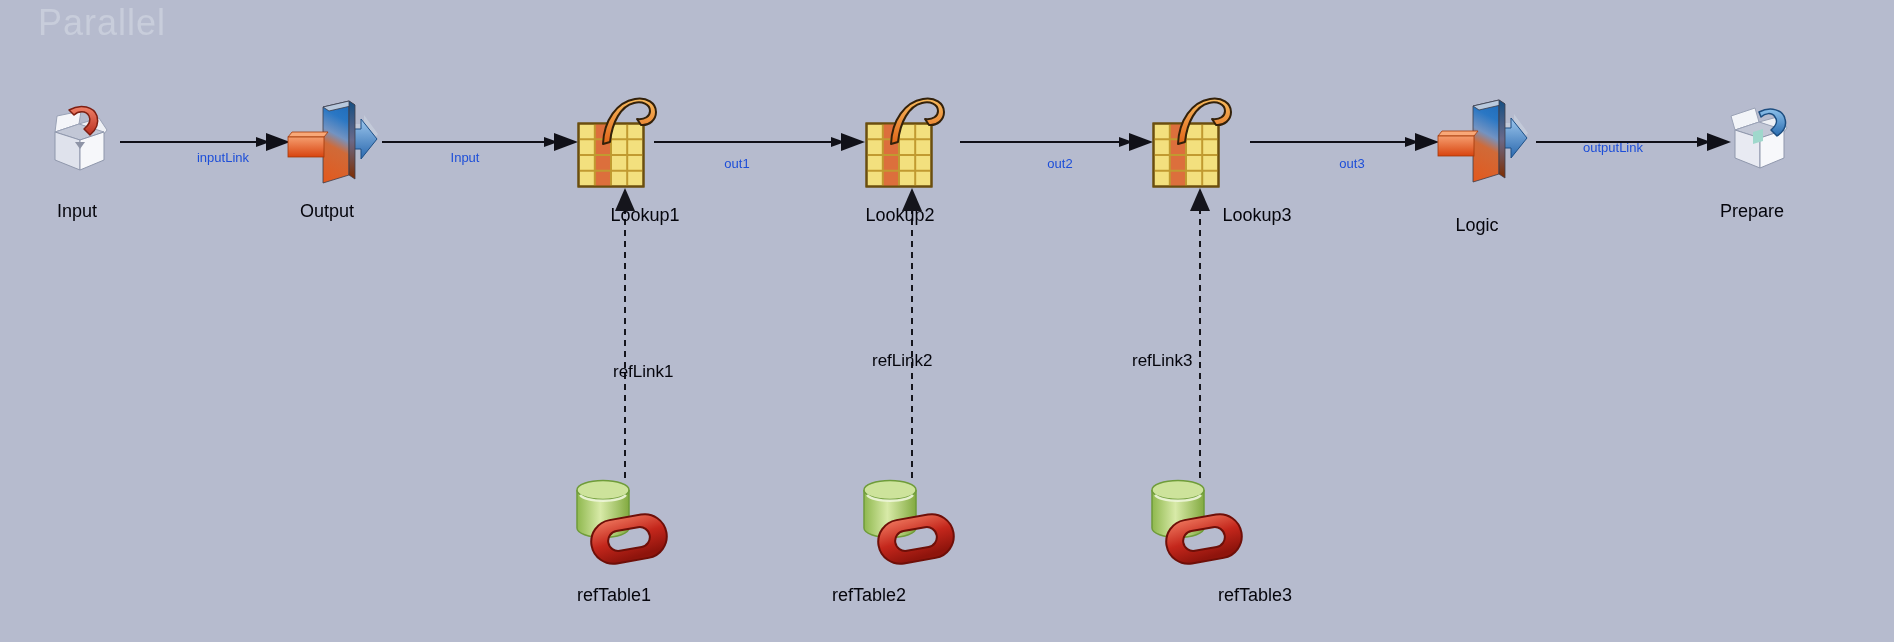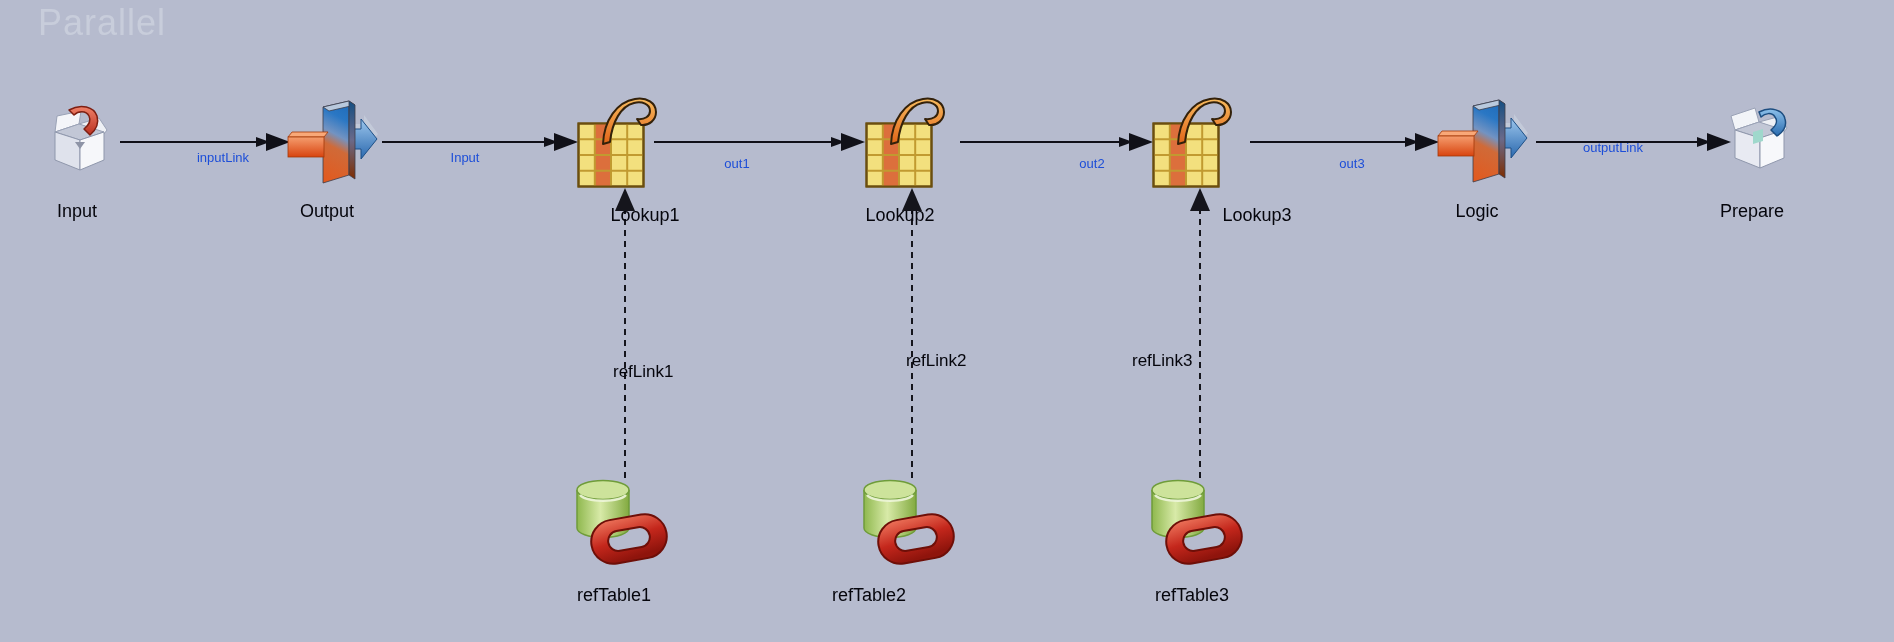--- a/index.html
+++ b/index.html
@@ -237,29 +237,29 @@
     <svg width="96" height="92" viewBox="0 0 96 92">
         <use href="#icon-oracle"></use>
       </svg>
   </div>
 
   <div class="stage-label" style="left:77px;top:201px">Input</div>
   <div class="stage-label" style="left:327px;top:201px">Output</div>
   <div class="stage-label" style="left:645px;top:205px">Lookup1</div>
   <div class="stage-label" style="left:900px;top:205px">Lookup2</div>
   <div class="stage-label" style="left:1257px;top:205px">Lookup3</div>
-  <div class="stage-label" style="left:1477px;top:201px">Logic</div>
+  <div class="stage-label" style="left:1477px;top:215px">Logic</div>
   <div class="stage-label" style="left:1752px;top:201px">Prepare</div>
   <div class="stage-label" style="left:614px;top:585px">refTable1</div>
   <div class="stage-label" style="left:869px;top:585px">refTable2</div>
-  <div class="stage-label" style="left:1192px;top:585px">refTable3</div>
+  <div class="stage-label" style="left:1255px;top:585px">refTable3</div>
 
   <div class="link-label" style="left:223px;top:150px">inputLink</div>
   <div class="link-label" style="left:465px;top:150px">Input</div>
   <div class="link-label" style="left:737px;top:156px">out1</div>
-  <div class="link-label" style="left:1092px;top:156px">out2</div>
+  <div class="link-label" style="left:1060px;top:156px">out2</div>
   <div class="link-label" style="left:1352px;top:156px">out3</div>
   <div class="link-label" style="left:1613px;top:140px">outputLink</div>
   <div class="ref-label" style="left:613px;top:362px">refLink1</div>
-  <div class="ref-label" style="left:906px;top:351px">refLink2</div>
+  <div class="ref-label" style="left:872px;top:351px">refLink2</div>
   <div class="ref-label" style="left:1132px;top:351px">refLink3</div>
 
 </div>
 
 </body></html>

